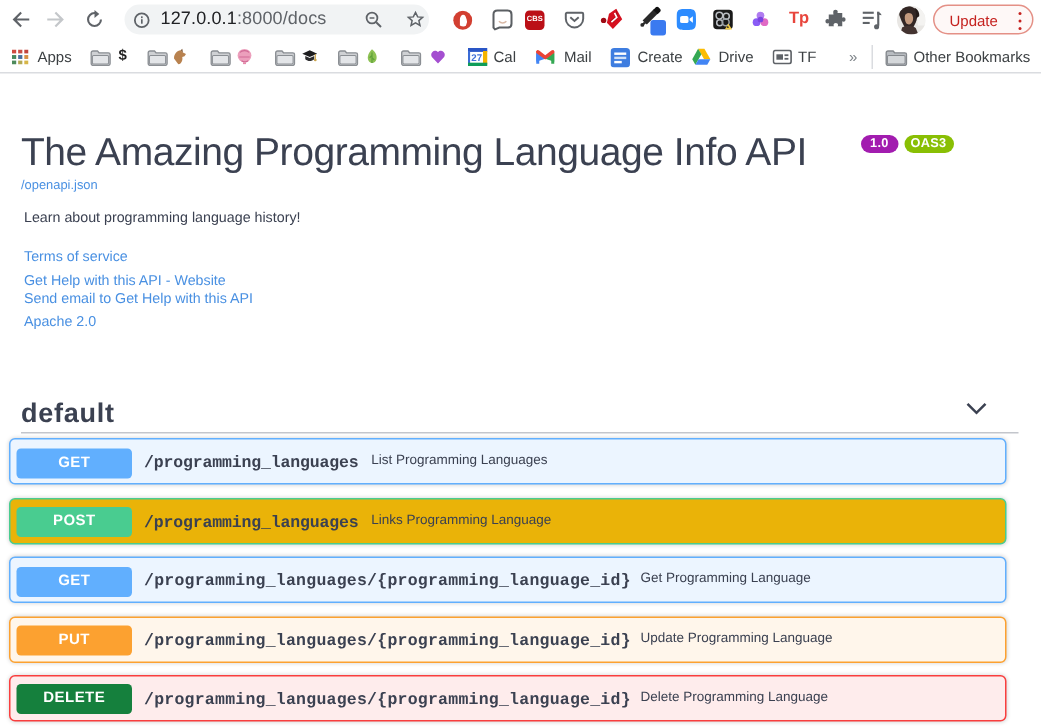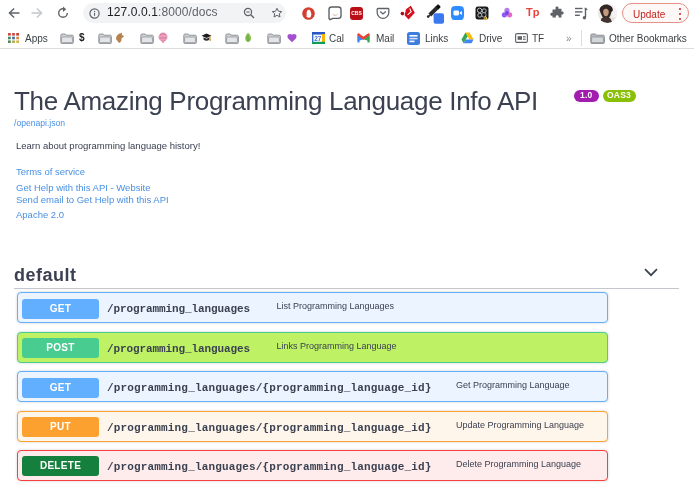--- a/index.html
+++ b/index.html
@@ -34,31 +34,31 @@
   color:#fff; border-radius:6px; text-align:center; line-height:11.5px; letter-spacing:0.2px; }
 .pill.v { background:#a21caf; left:573.5px; width:25.5px; }
 .pill.oas { background:#89bf04; left:602.5px; width:33px; }
 #openapi { position:absolute; left:14px; top:117.6px; font-size:8.6px; color:#4990e2; }
 #desc { position:absolute; left:16px; top:140px; font-size:9.5px; color:#3b4151; }
 .blue { position:absolute; left:16px; font-size:9.5px; color:#4990e2;text-align:center; }
 
 #deftag { position:absolute; left:14px; top:264.5px; font-size:18px; font-weight:bold; color:#3b4151; letter-spacing:0.5px;text-align:center; }
 #defline { position:absolute; left:14px; top:288px; width:665px; height:1px; background:#c3c6cc; }
 
-.row { position:absolute; left:17px; width:591px; height:31px; border-radius:4px;
+.row { position:absolute; left:6px; width:665px; height:31px; border-radius:4px;
   border:1px solid; box-shadow:0 0 3px rgba(0,0,0,.19); }
 .badge { position:absolute; left:4px; top:5.5px; width:77px; height:20px; border-radius:3px;
   color:#fff; font-weight:bold; font-size:10px; text-align:center; line-height:20px;
   letter-spacing:0.3px; }
 .path { position:absolute; left:89px; top:10px; font-family:"Liberation Mono", monospace;
   font-weight:bold; font-size:11px; color:#3b4151; }
-.rdesc { position:absolute; top:8px; font-size:9px; color:#3b4151;margin-left:18px; }
+.rdesc { position:absolute; top:8px; font-size:9px; color:#3b4151; }
 .r-get { background:#ecf5ff; border-color:#61affe; }
 .r-get .badge { background:#61affe; }
-.r-post { background:#bef264; border-color:#49cc90; }
+.r-post { background:#eab308; border-color:#49cc90; }
 .r-post .badge { background:#49cc90; }
 .r-put { background:#fff6eb; border-color:#fca130; }
 .r-put .badge { background:#fca130; }
 .r-del { background:#feecec; border-color:#f93e3e; }
 .r-del .badge { background:#15803d; }
 </style>
 </head>
 <body>
 <div id="page">
 
@@ -262,21 +262,21 @@
     <path d="M.5 2.3L6.5 6.7 12.5 2.3V1.6c0-1-1.1-1.5-1.9-.9L6.5 3.8 2.4.7C1.6.1.5.6.5 1.6z" fill="#ea4335"></path>
   </svg>
   <div class="bktxt" style="left:376px;">Mail</div>
 
   <svg class="abs" style="left:407px;top:31.5px" width="13" height="13" viewBox="0 0 13 13">
     <rect width="13" height="13" rx="2.5" fill="#3e7de0"></rect>
     <rect x="2.5" y="3" width="8" height="1.6" fill="#fff"></rect>
     <rect x="2.5" y="5.8" width="8" height="1.6" fill="#cfe0f7"></rect>
     <rect x="2.5" y="8.6" width="5" height="1.6" fill="#fff"></rect>
   </svg>
-  <div class="bktxt" style="left:425px;">Links</div>
+  <div class="bktxt" style="left:425px;">Create</div>
 
   <svg class="abs" style="left:461px;top:31.5px" width="13" height="12" viewBox="0 0 13 12">
     <path d="M4.4.5h4.2l4 7H8.4z" fill="#fbbc04"></path>
     <path d="M4.4.5L.5 7.5l2.1 3.7 4-7z" fill="#34a853"></path>
     <path d="M2.6 11.2h7.9l2.1-3.7H4.7z" fill="#4285f4"></path>
   </svg>
   <div class="bktxt" style="left:479px;">Drive</div>
 
   <svg class="abs" style="left:515px;top:33px" width="13" height="10" viewBox="0 0 13 10">
     <rect x="0.6" y="0.6" width="11.8" height="8.8" rx="1.4" fill="#fff" stroke="#5f6368" stroke-width="1.1"></rect>

